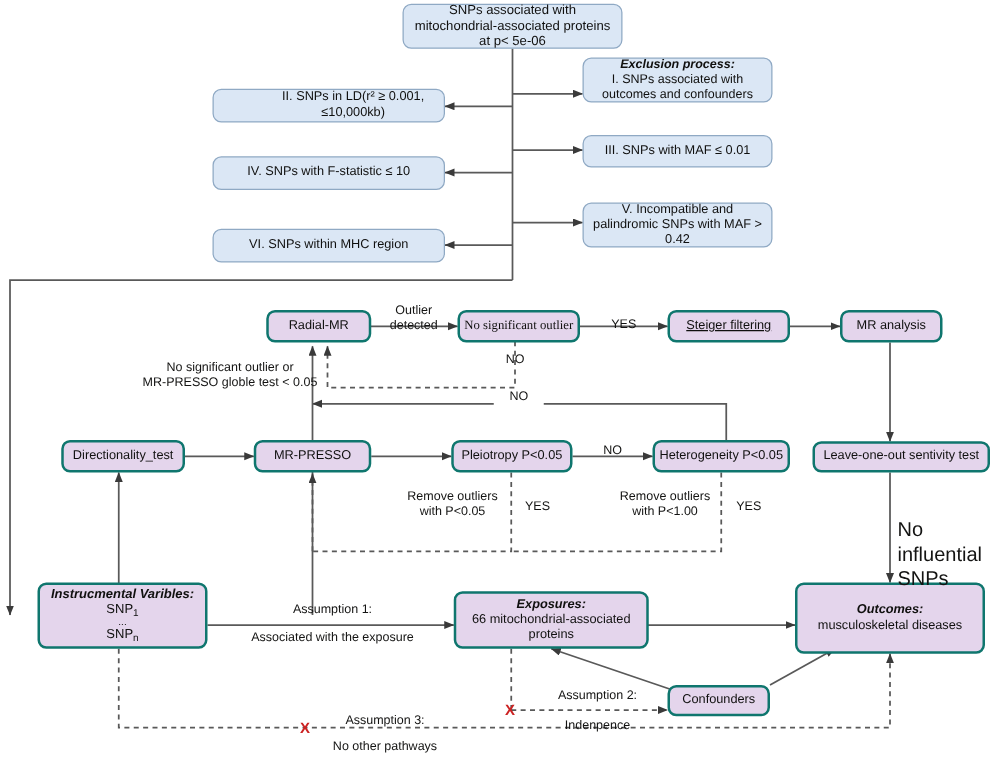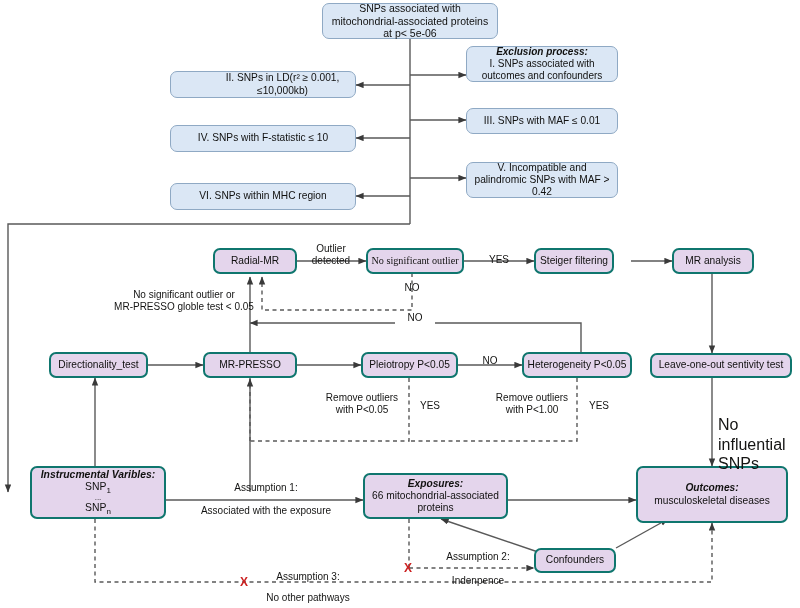--- a/index.html
+++ b/index.html
@@ -123,21 +123,21 @@
   </div>
 
   <div class="node purple" style="left:213px;top:248px;width:84px;height:26px;font-size:10.2px;">
     <span>Radial-MR</span>
   </div>
 
   <div class="node purple" style="left:366px;top:248px;width:98px;height:26px;font-size:10.2px;font-family:Liberation Serif, serif;">
     <span>No significant outlier</span>
   </div>
 
-  <div class="node purple" style="left:534px;top:248px;width:80px;height:26px;font-size:10.2px;">
+  <div class="node purple" style="left:534px;top:248px;width:98px;height:26px;font-size:10.2px;text-decoration:underline;">
     <span>Steiger filtering</span>
   </div>
 
   <div class="node purple" style="left:672px;top:248px;width:82px;height:26px;font-size:10.2px;">
     <span>MR analysis</span>
   </div>
 
   <div class="node purple" style="left:49px;top:352px;width:99px;height:26px;font-size:10.2px;">
     <span>Directionality_test</span>
   </div>
@@ -158,21 +158,21 @@
     <span>Leave-one-out sentivity test</span>
   </div>
 
   <div class="node purple" style="left:30px;top:466px;width:136px;height:53px;font-size:10.4px;">
     <span class="n-title">Instrucmental Varibles:</span>
     <span><span>SNP</span><span class="sub">1</span></span>
     <span style="font-size:8px;line-height:0.8;">...</span>
     <span><span>SNP</span><span class="sub">n</span></span>
   </div>
 
-  <div class="node purple" style="left:363px;top:473px;width:145px;height:46px;font-size:10.2px;padding:16px 4px;">
+  <div class="node purple" style="left:363px;top:473px;width:156px;height:46px;font-size:10.2px;padding:16px 4px;">
     <span class="n-title">Exposures:</span>
     <span>66 mitochondrial-associated proteins</span>
   </div>
 
   <div class="node purple" style="left:636px;top:466px;width:152px;height:57px;font-size:10.2px;padding:0 4px;">
     <span class="n-title">Outcomes:</span>
     <span>musculoskeletal diseases</span>
   </div>
 
   <div class="node purple" style="left:534px;top:548px;width:82px;height:25px;font-size:10.2px;">

